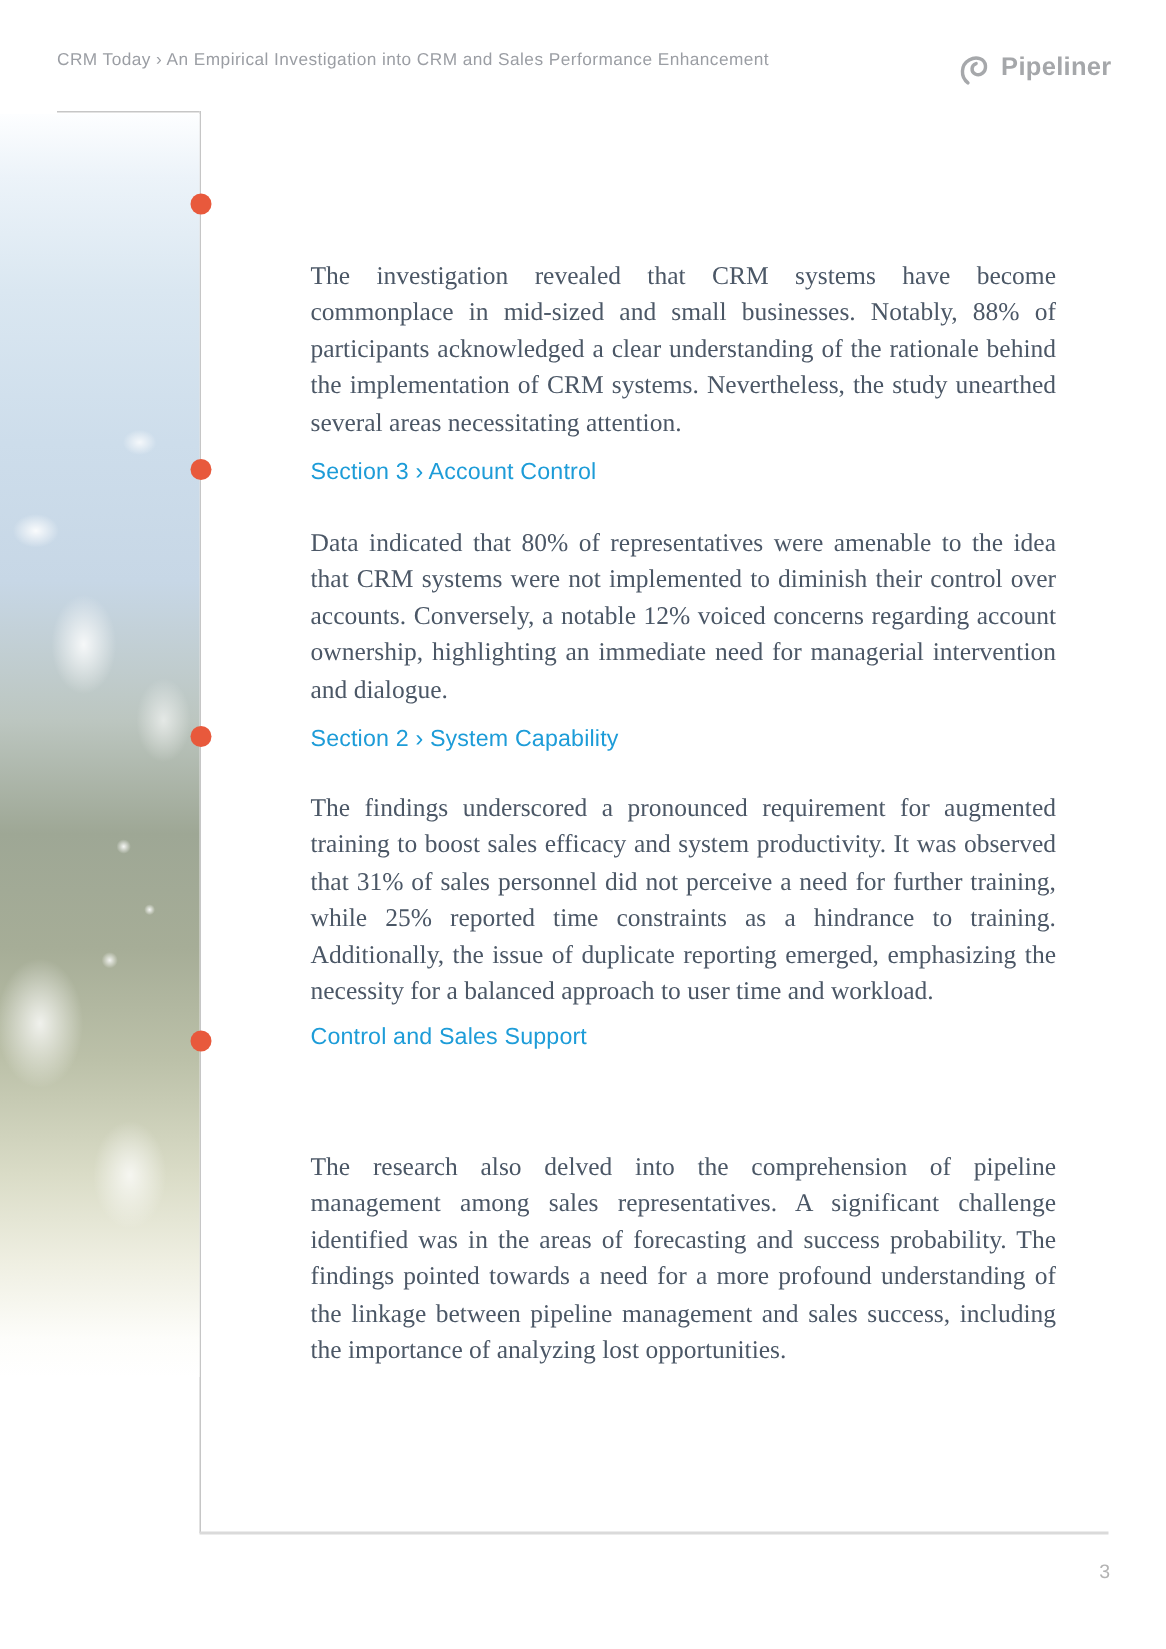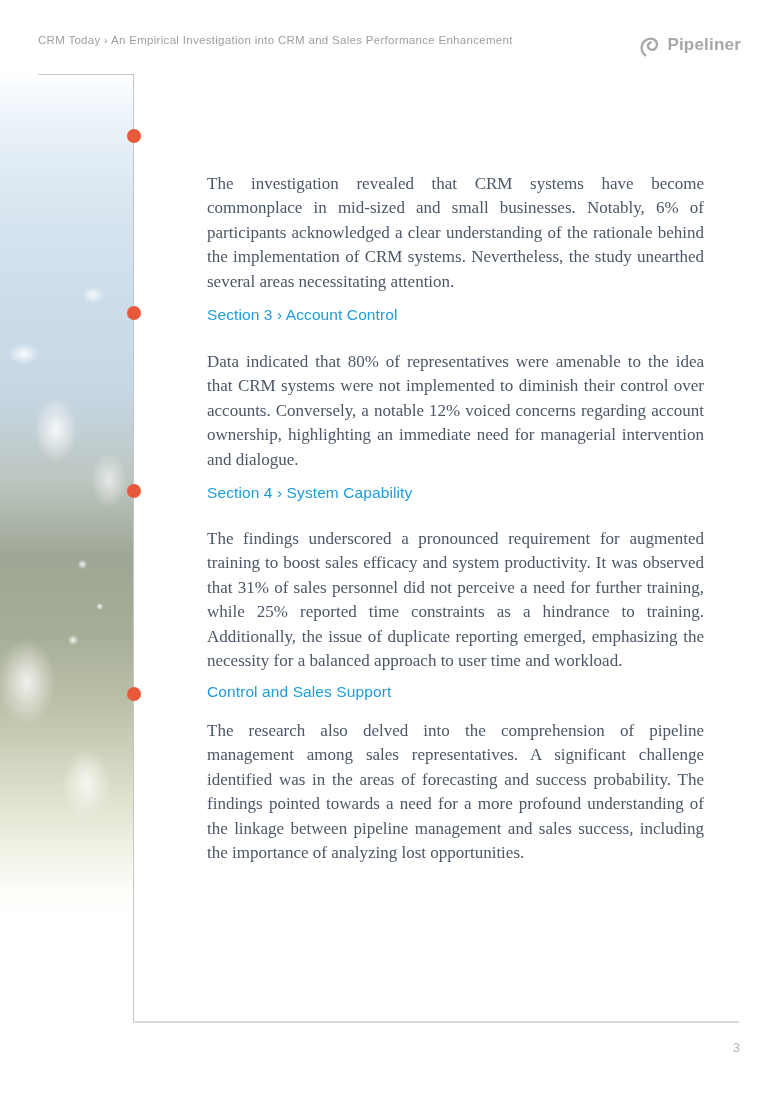--- a/index.html
+++ b/index.html
@@ -65,21 +65,21 @@
   }
   .sec-heading{
     font-size:15.5px;font-weight:400;color:#1d9cd8;letter-spacing:.1px;
   }
   .h1{top:306px}.h2{top:484px}.h3{top:683px}
   .body-par{
     font-family:"Liberation Serif","DejaVu Serif",serif;
     font-size:17px;line-height:24.4px;color:#4b5766;
     text-align:justify;margin:0;hyphens:auto;
   }
-  .p0{top:172px}.p1{top:350px}.p2{top:527px}.p3{top:719px}
+  .p0{top:172px}.p1{top:350px}.p2{top:527px}.p3{top:766px}
   
   .page-number{
     position:absolute;right:37px;top:1040px;
     font-size:13px;color:#b3b3b3;
   }
 </style>
 </head>
 <body>
 
 <div class="page">
@@ -102,26 +102,26 @@
   <div class="rule-bottom"></div>
 
   <div class="side-image"></div>
 
   <div class="bullet b1"></div>
   <div class="bullet b2"></div>
   <div class="bullet b3"></div>
   <div class="bullet b4"></div>
 
 
-  <p class="col body-par p0">The investigation revealed that CRM systems have become commonplace in mid-sized and small businesses. Notably, 6% of participants acknowledged a clear understanding of the rationale behind the implementation of CRM systems. Nevertheless, the study unearthed several areas necessitating attention.</p>
+  <p class="col body-par p0">The investigation revealed that CRM systems have become commonplace in mid-sized and small businesses. Notably, 88% of participants acknowledged a clear understanding of the rationale behind the implementation of CRM systems. Nevertheless, the study unearthed several areas necessitating attention.</p>
 
   <div class="col sec-heading h1">Section 3 › Account Control</div>
   <p class="col body-par p1">Data indicated that 80% of representatives were amenable to the idea that CRM systems were not implemented to diminish their control over accounts. Conversely, a notable 12% voiced concerns regarding account ownership, highlighting an immediate need for managerial intervention and dialogue.</p>
 
-  <div class="col sec-heading h2">Section 4 › System Capability</div>
+  <div class="col sec-heading h2">Section 2 › System Capability</div>
   <p class="col body-par p2">The findings underscored a pronounced requirement for augmented training to boost sales efficacy and system productivity. It was observed that 31% of sales personnel did not perceive a need for further training, while 25% reported time constraints as a hindrance to training. Additionally, the issue of duplicate reporting emerged, emphasizing the necessity for a balanced approach to user time and workload.</p>
 
   <div class="col sec-heading h3">Control and Sales Support</div>
   <p class="col body-par p3">The research also delved into the comprehension of pipeline management among sales representatives. A significant challenge identified was in the areas of forecasting and success probability. The findings pointed towards a need for a more profound understanding of the linkage between pipeline management and sales success, including the importance of analyzing lost opportunities.</p>
 
   <div class="page-number">3</div>
 
 </div>
 
 </body></html>

